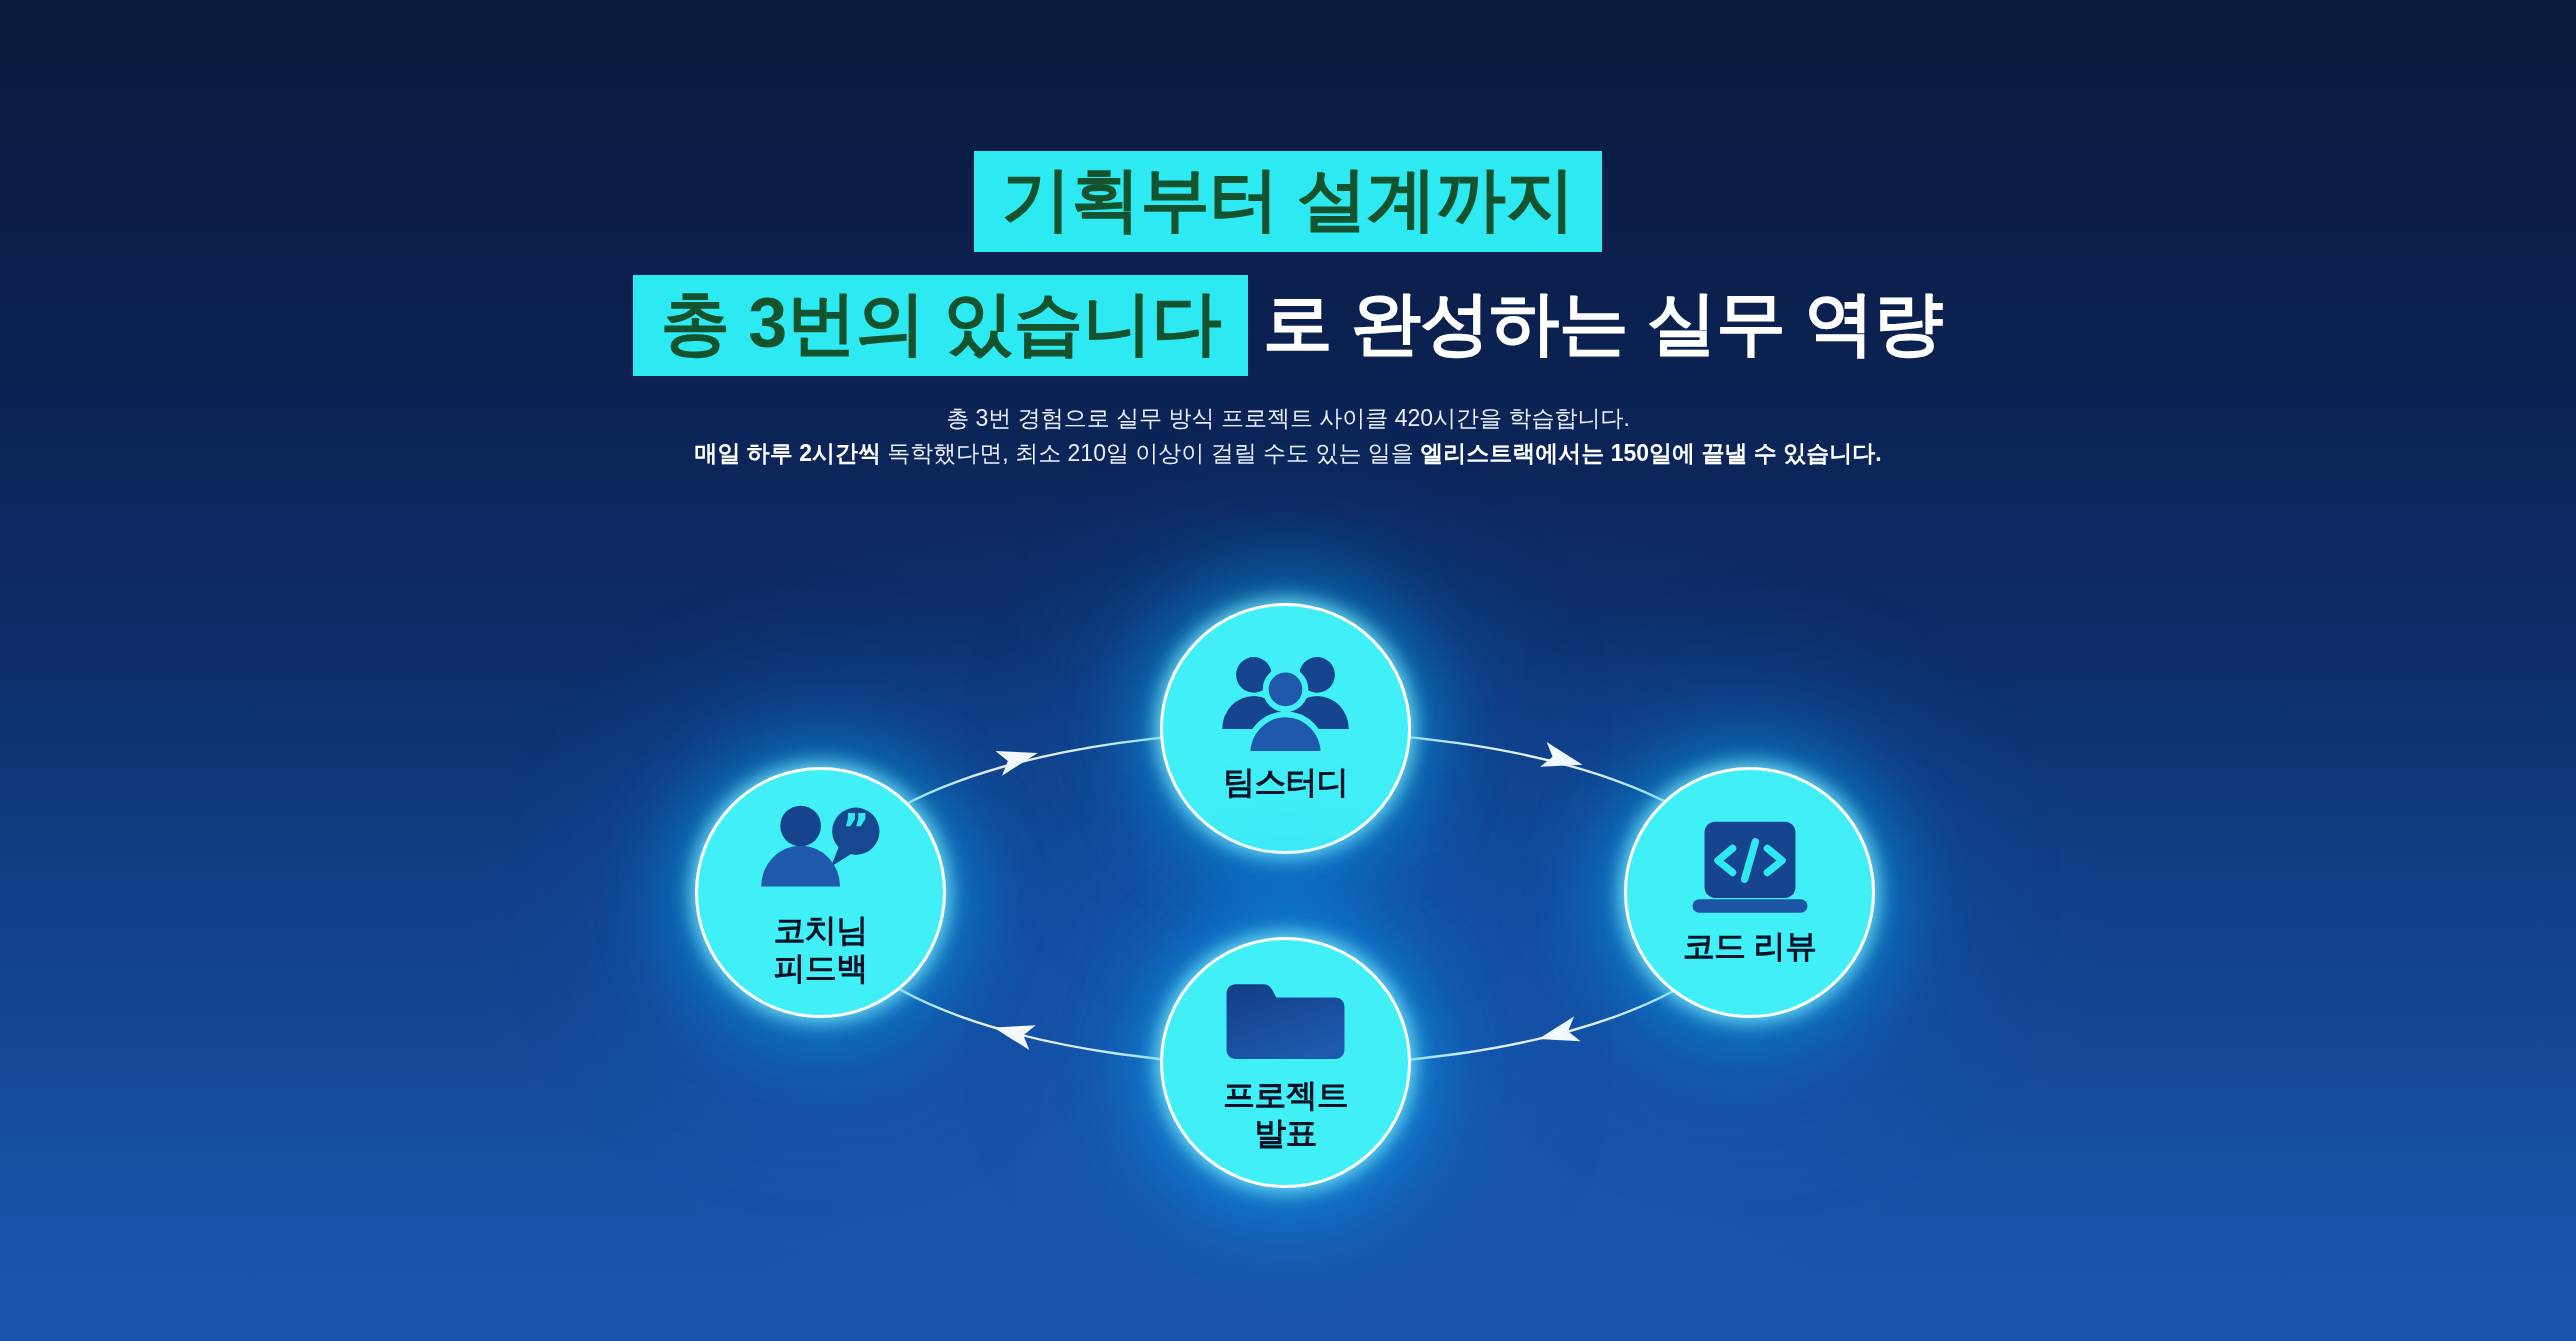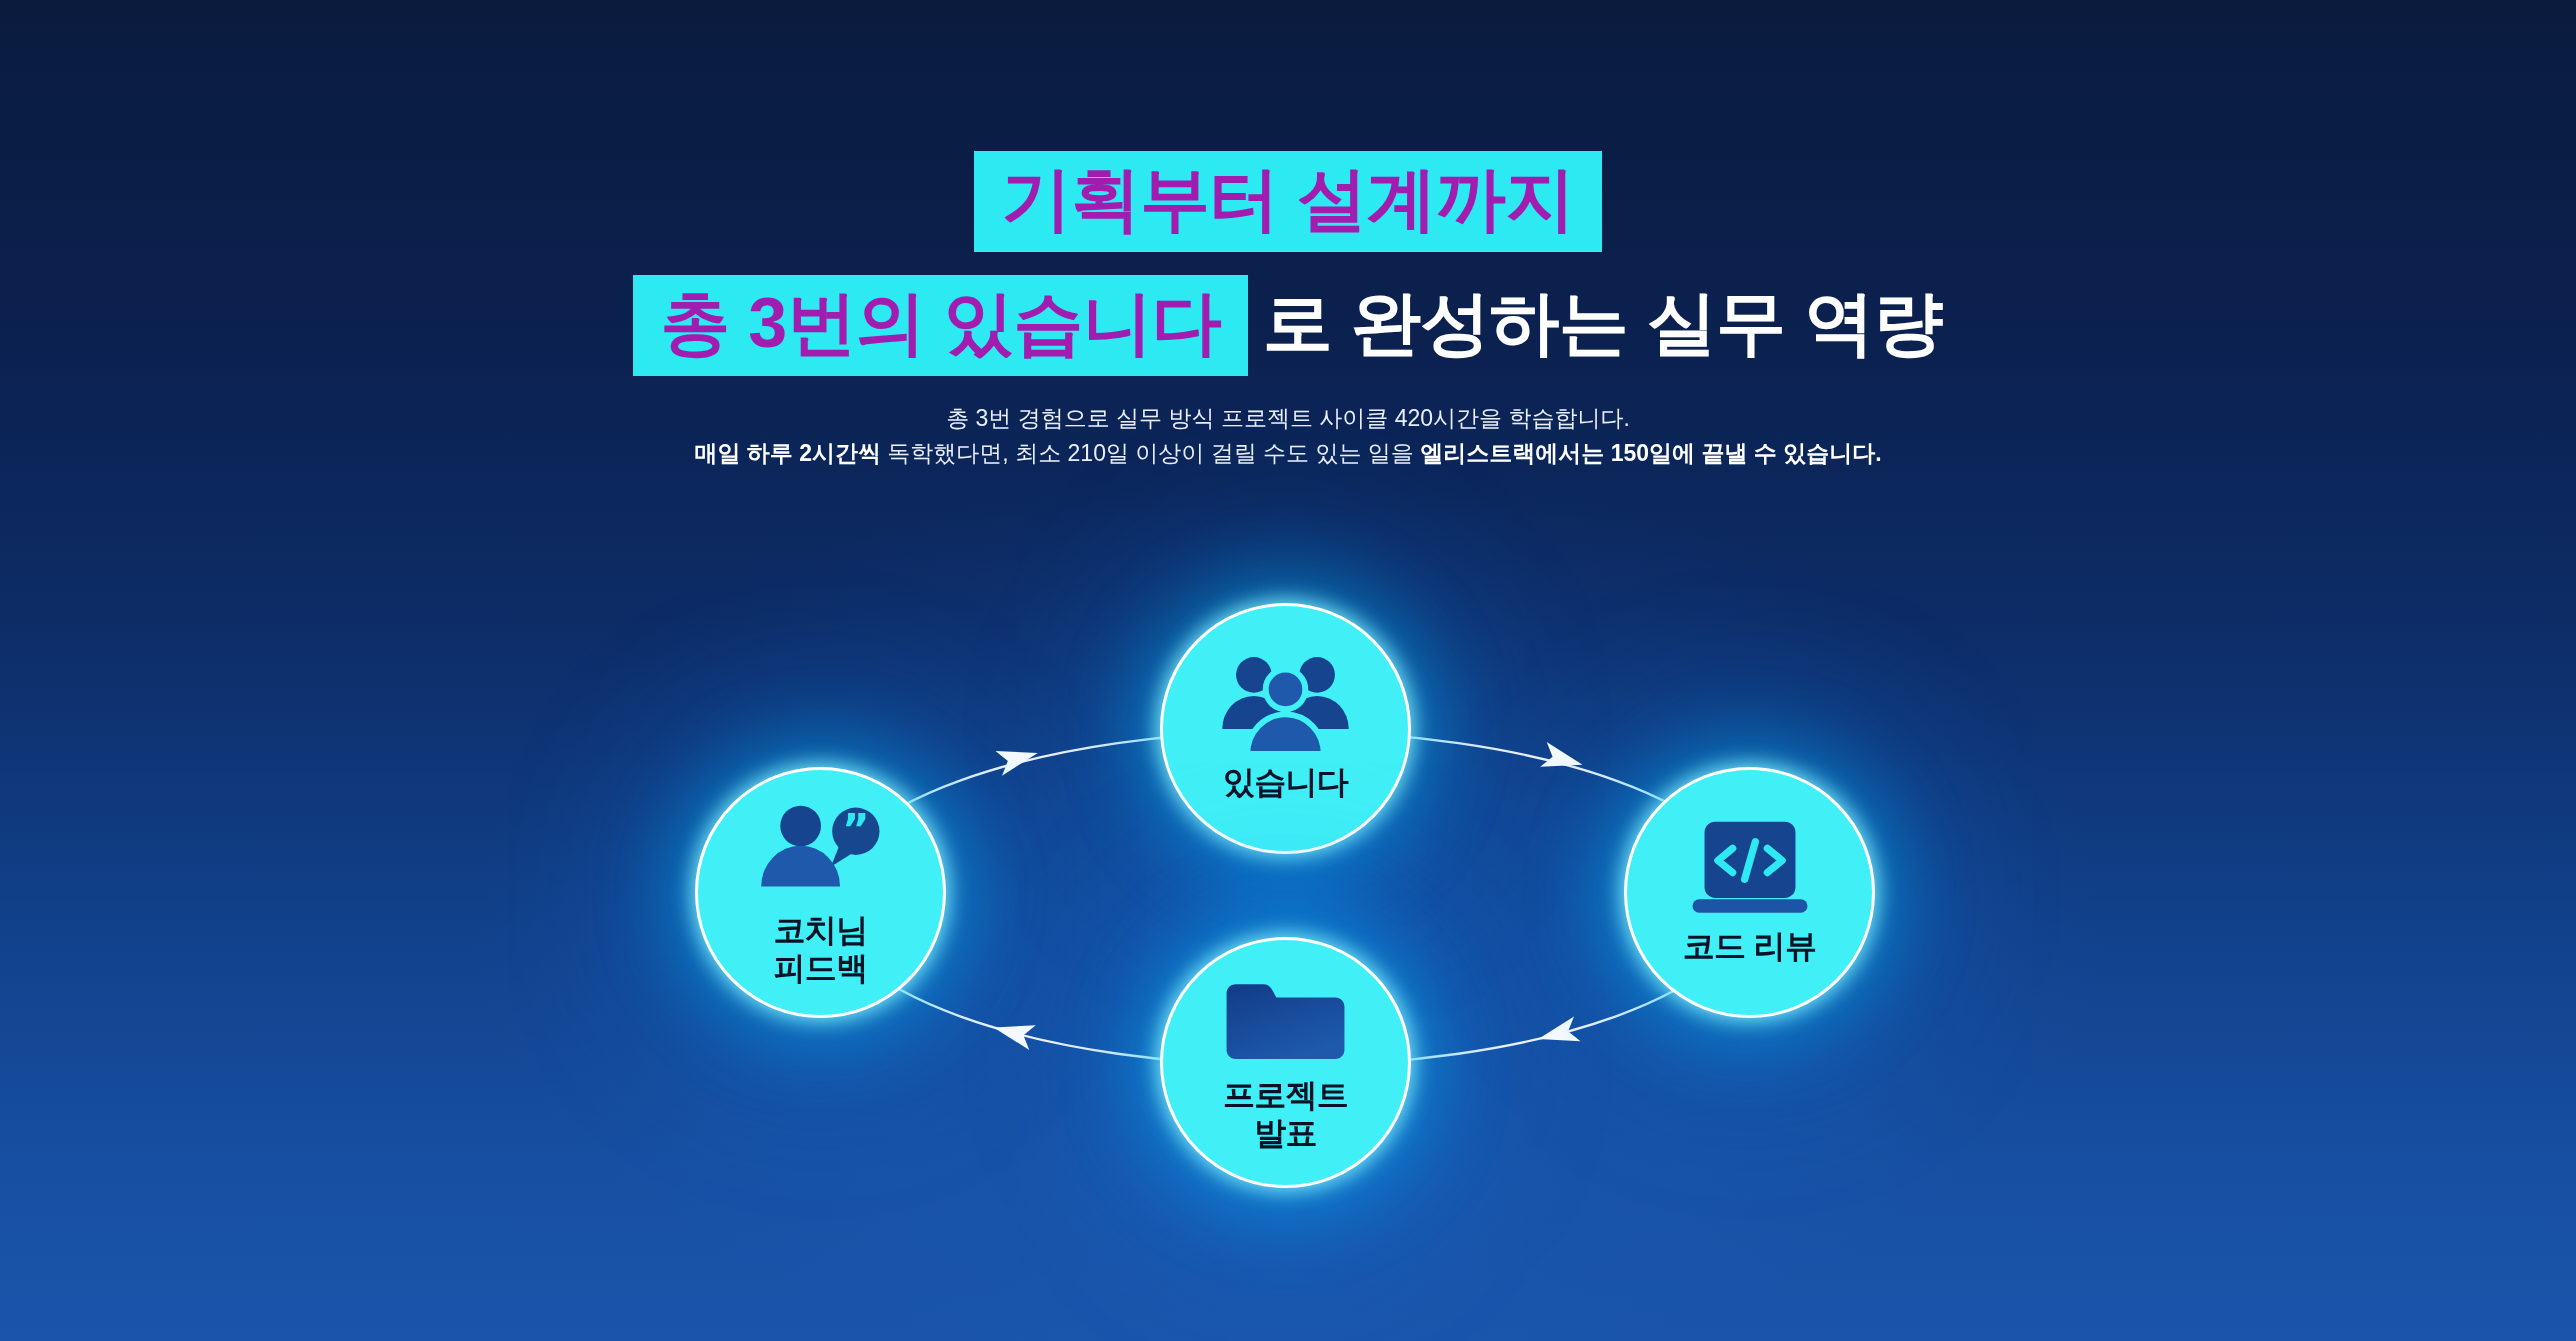--- a/index.html
+++ b/index.html
@@ -26,21 +26,21 @@
     margin: 0 0 23px 0;
     font-size: 70px;
     font-weight: 900;
     line-height: 1;
     color: #FFFFFF;
     letter-spacing: -0.7px;
   }
   .hl {
     display: inline-block;
     background: #2DE9F2;
-    color: #a21caf;
+    color: #14532d;
     padding: 13.4px 27px 17.4px 27px;
   }
   .title-rest { margin-left: 14.8px; text-align: center; }
 
   
   .subtitle {
     position: absolute; top: 401px; left: 0; width: 100%;
     text-align: center;
     font-size: 23px;
     line-height: 1.5;
@@ -121,21 +121,21 @@
     <div class="node node-top">
       <svg width="145" height="99" viewBox="0 0 220 150">
         <circle cx="62" cy="30" r="27" fill="#16448F"></circle>
         <path d="M14 112 a48 50 0 0 1 96 0 z" fill="#16448F"></path>
         <circle cx="158" cy="30" r="27" fill="#16448F"></circle>
         <path d="M110 112 a48 50 0 0 1 96 0 z" fill="#16448F"></path>
         <circle cx="110" cy="52" r="30" fill="#1E59AC" stroke="#41F0F6" stroke-width="9"></circle>
         <path d="M52 150 a58 60 0 0 1 116 0 z" fill="#1E59AC" stroke="#41F0F6" stroke-width="9"></path>
       </svg>
       <div class="node-label">
-        <div>있습니다</div>
+        <div>팀스터디</div>
 
       </div>
     </div>
 
     <div class="node node-bottom">
       <svg width="131" height="94" viewBox="0 0 200 142">
         <defs>
           <linearGradient id="gFolder" x1="0" y1="0" x2="0.55" y2="1">
             <stop offset="0" stop-color="#123C86"></stop>
             <stop offset="1" stop-color="#1E59AC"></stop>

